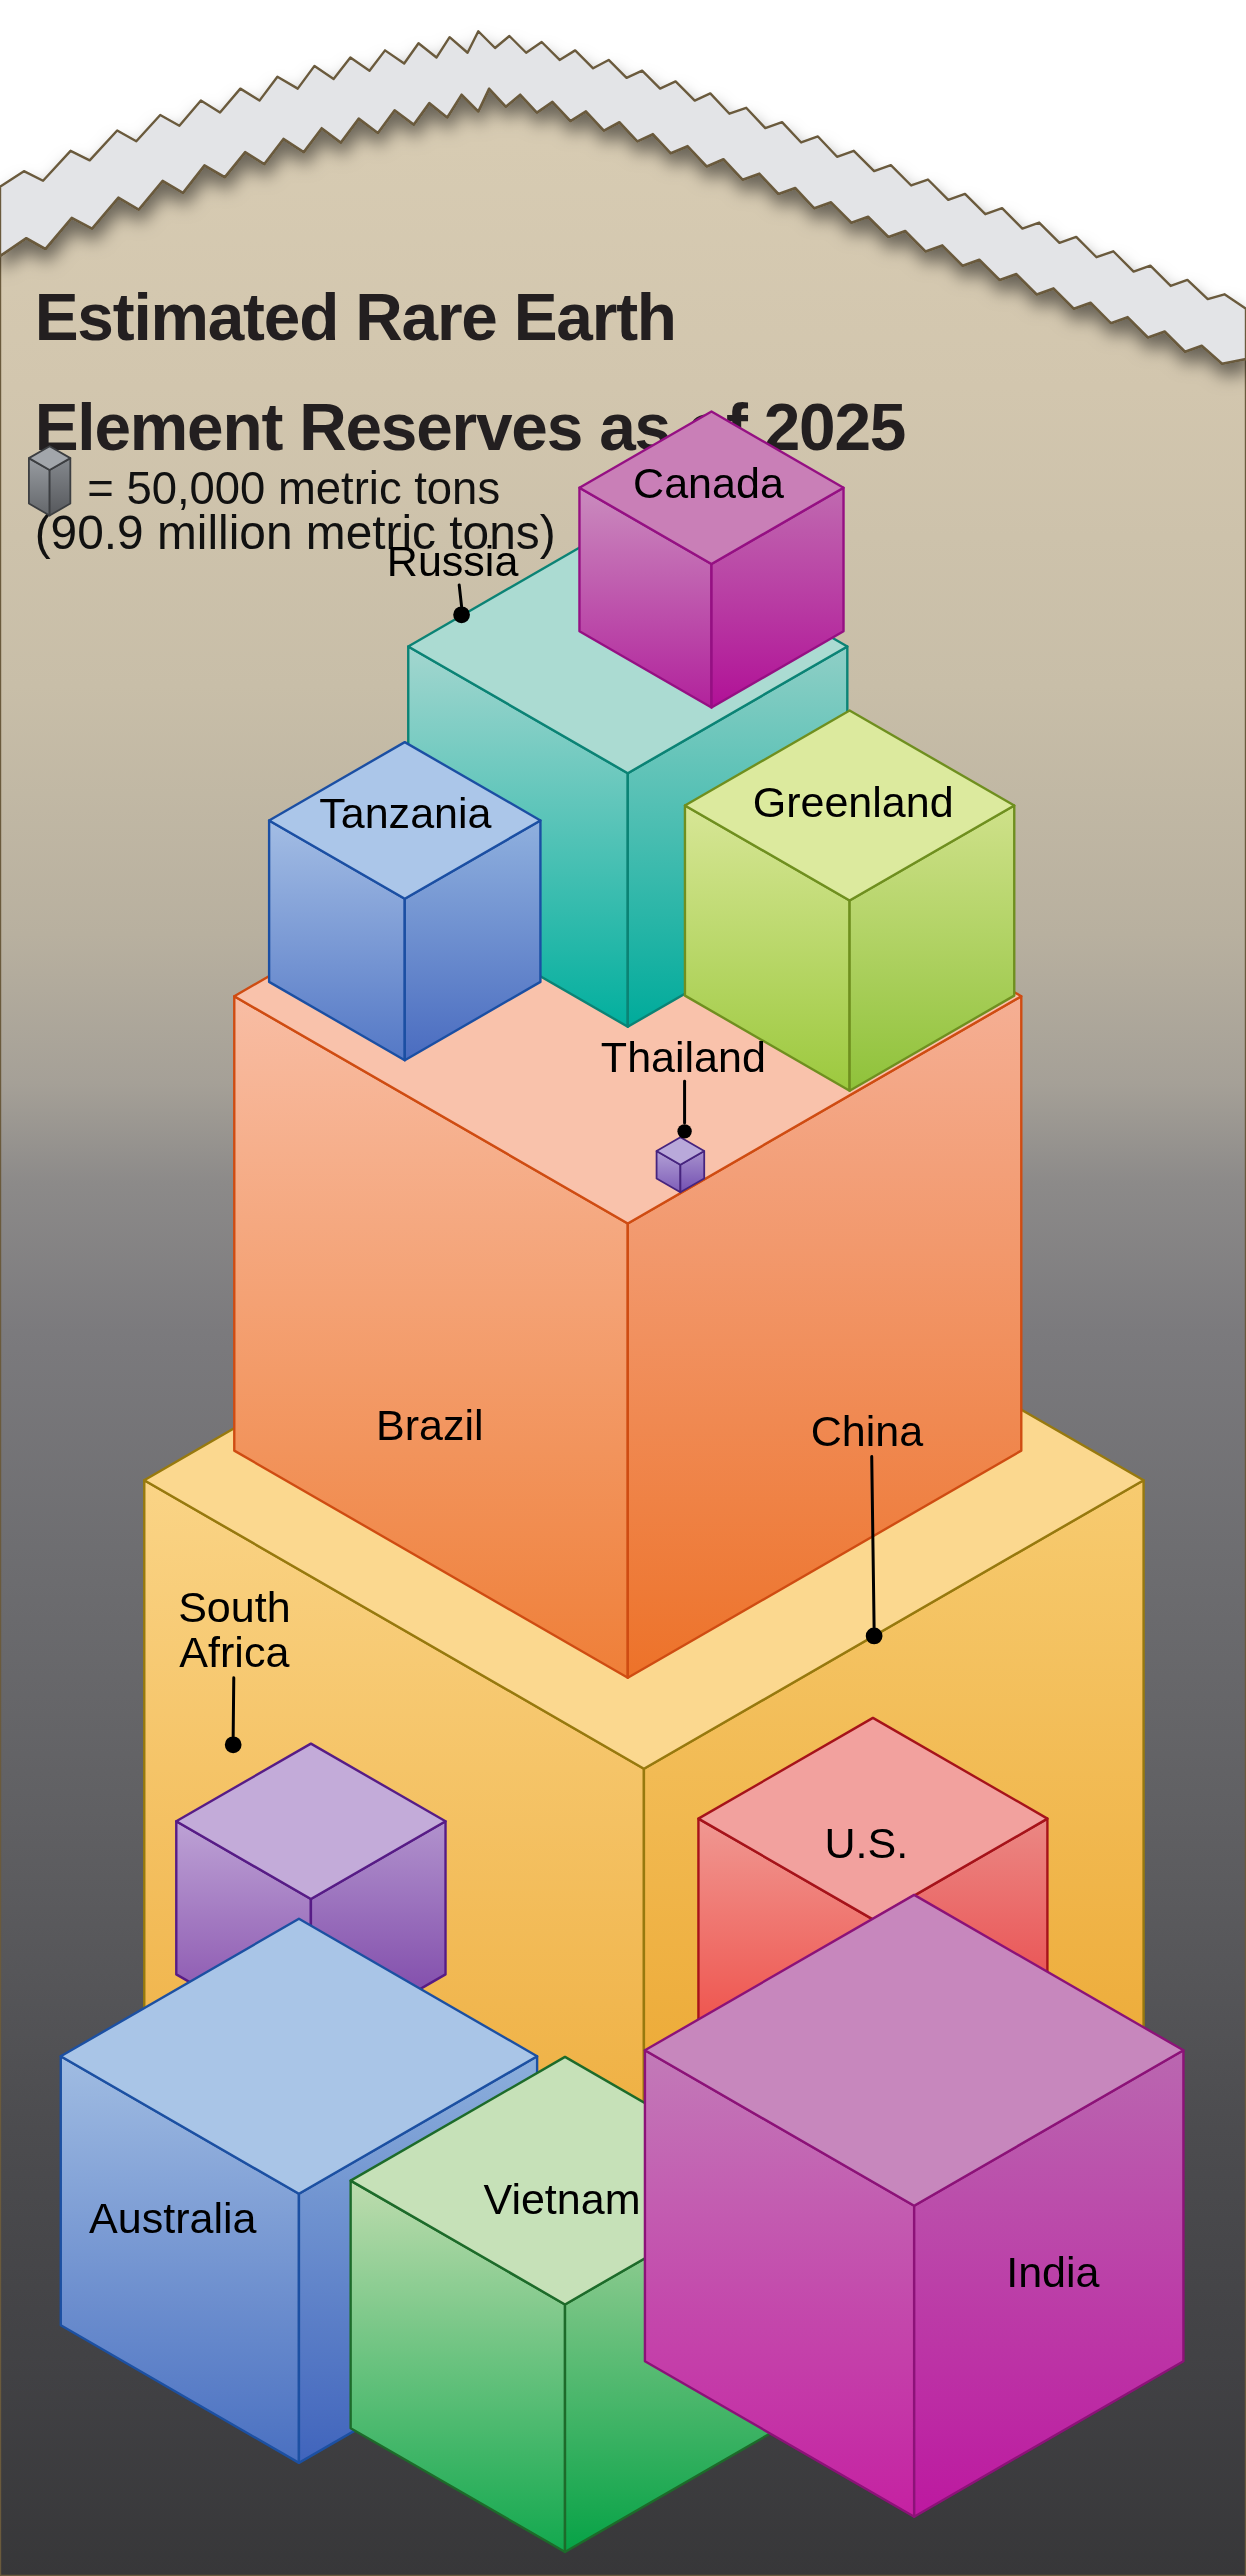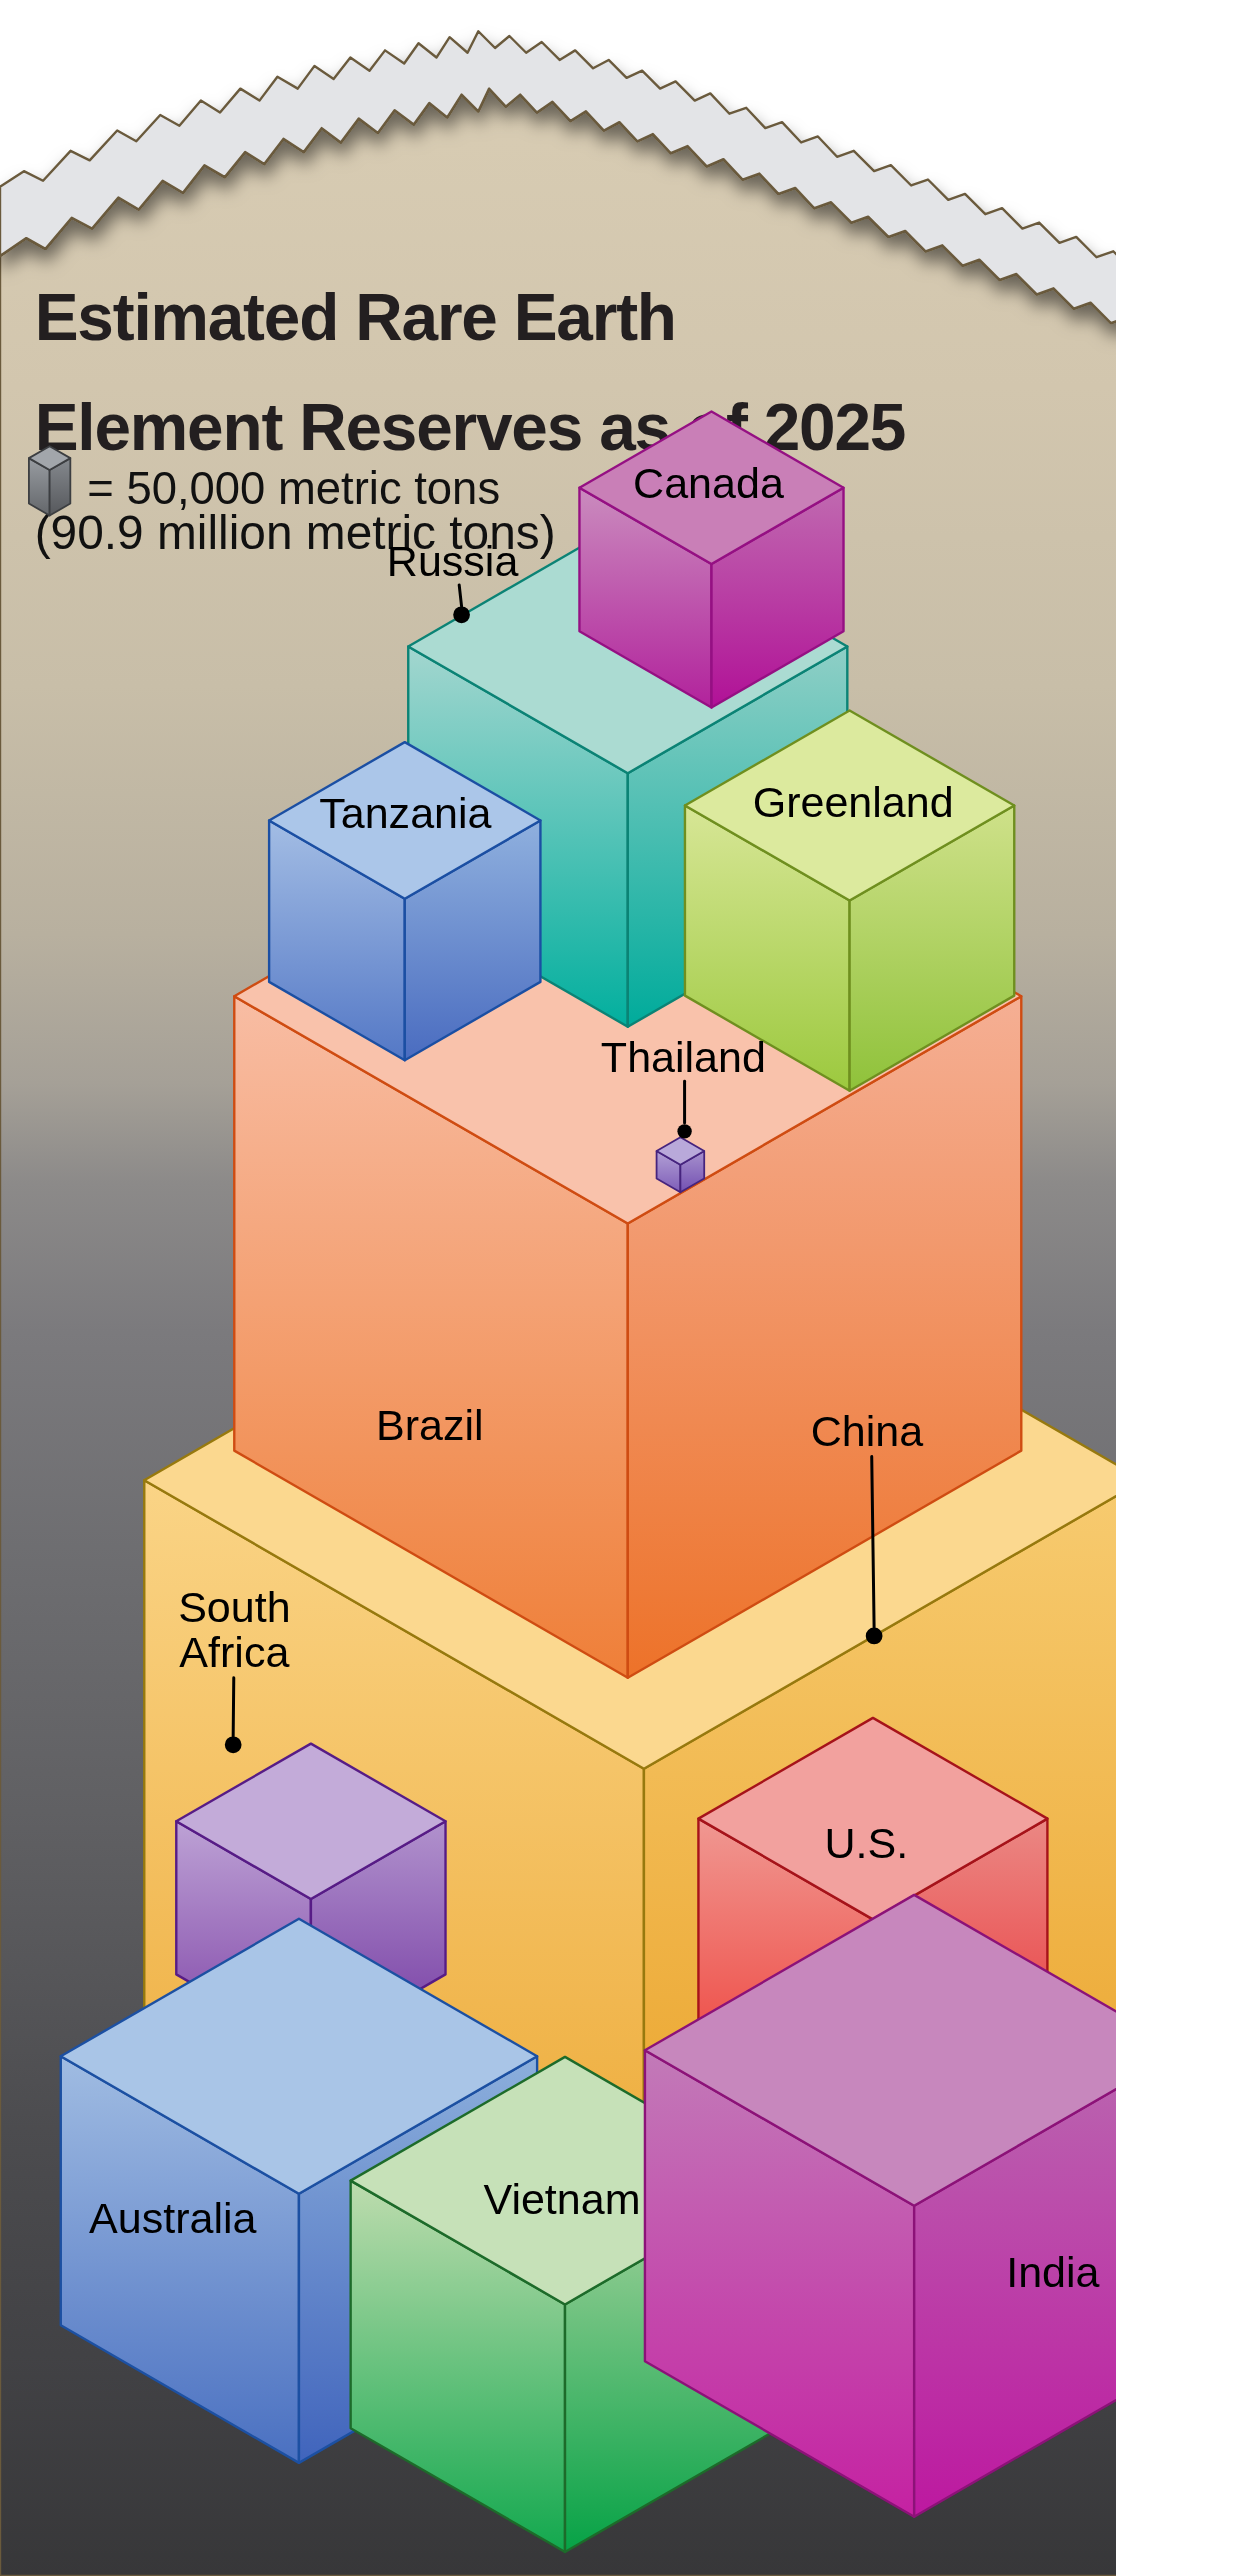--- a/index.html
+++ b/index.html
@@ -1,16 +1,16 @@
 <!DOCTYPE html>
 <html style="font-size:9.6px"><head>
 <meta charset="utf-8">
 <style>
   html,body{margin:0;padding:0;background:#ffffff;}
-  .page{position:relative;width:1116px;height:2576px;background:#ffffff;overflow:hidden;}
+  .page{position:relative;width:1246px;height:2576px;background:#ffffff;overflow:hidden;}
   svg{display:block;}
   text{font-family:"Liberation Sans","DejaVu Sans",sans-serif;}
   .title-line{font-size:110px;font-weight:700;fill:#231f20;letter-spacing:-2px;}
   .subtitle{font-size:80px;font-weight:400;fill:#111111;}
   .legend-text{font-size:76px;font-weight:400;fill:#111111;}
   .country-label{font-size:72px;font-weight:400;fill:#000000;text-anchor:middle;dominant-baseline:central;}
   .leader-line{stroke:#000000;stroke-width:5;stroke-linecap:round;fill:none;}
   .leader-dot{fill:#000000;stroke:none;}
 </style>
 </head>

